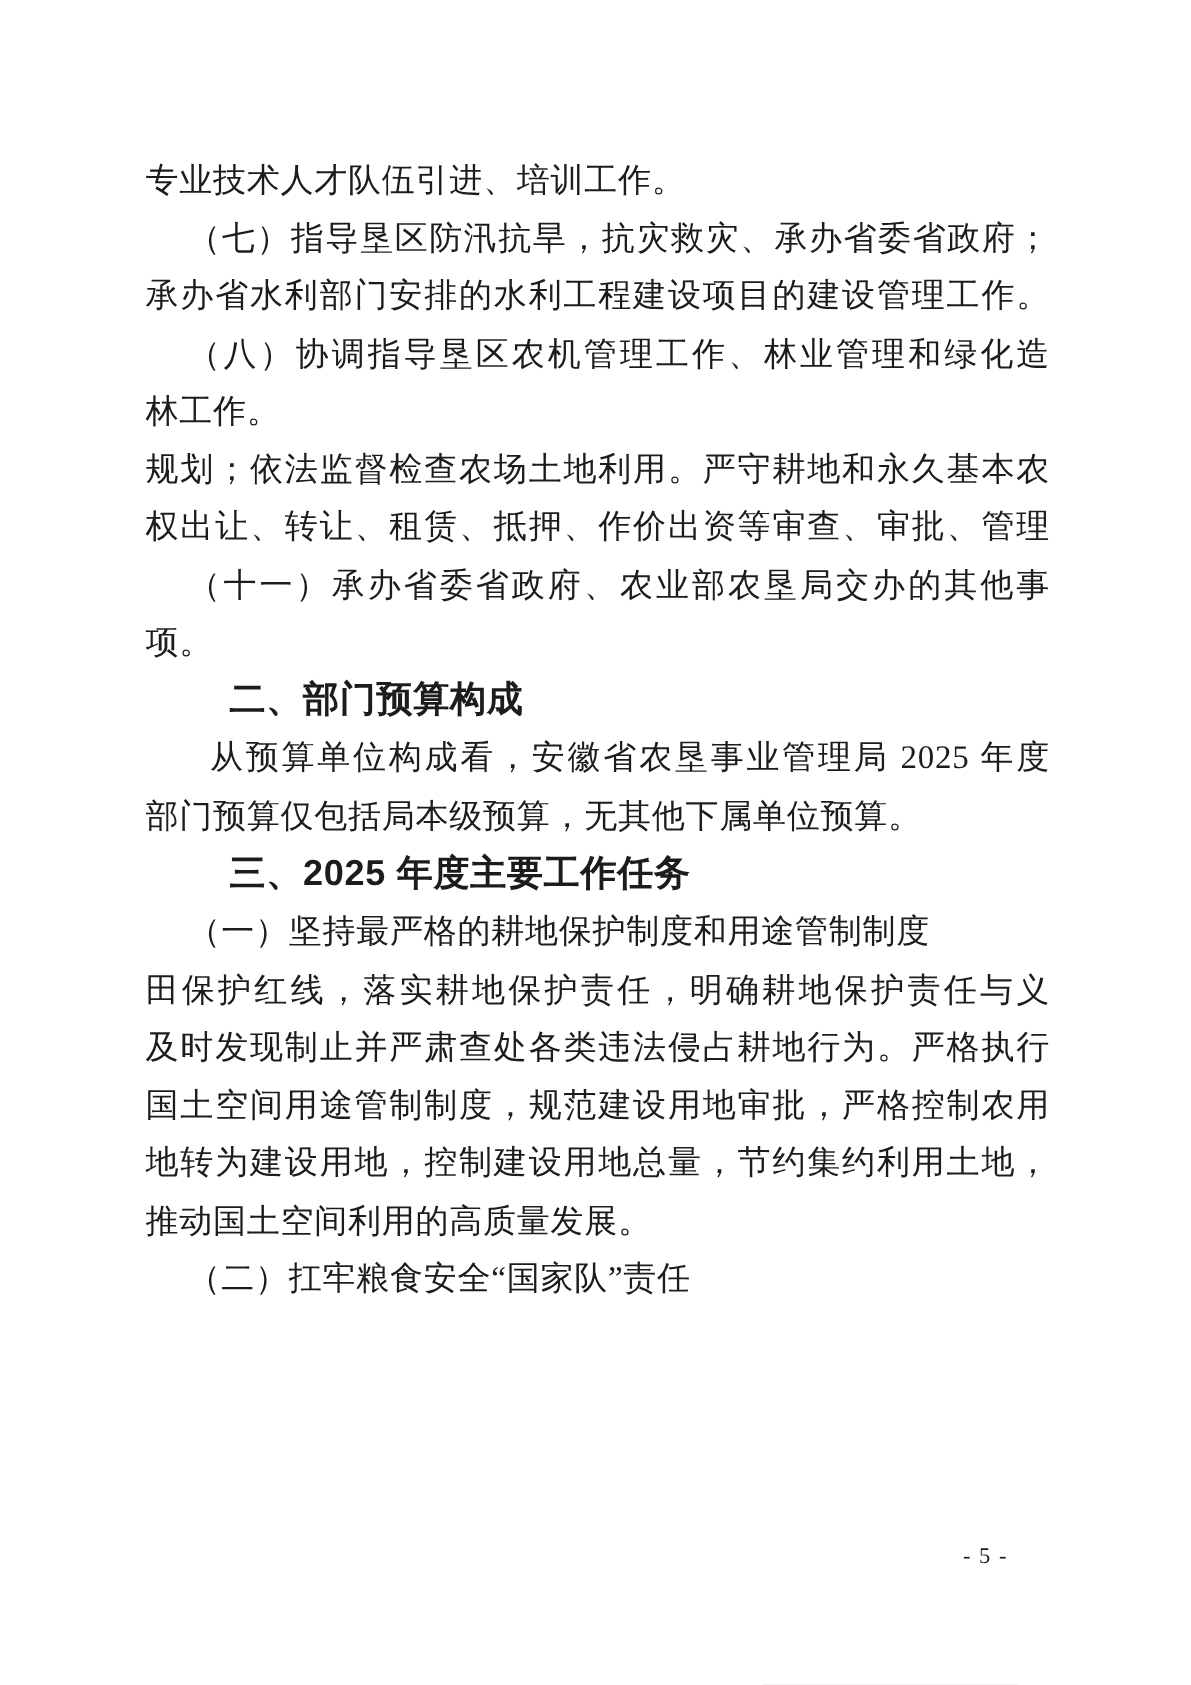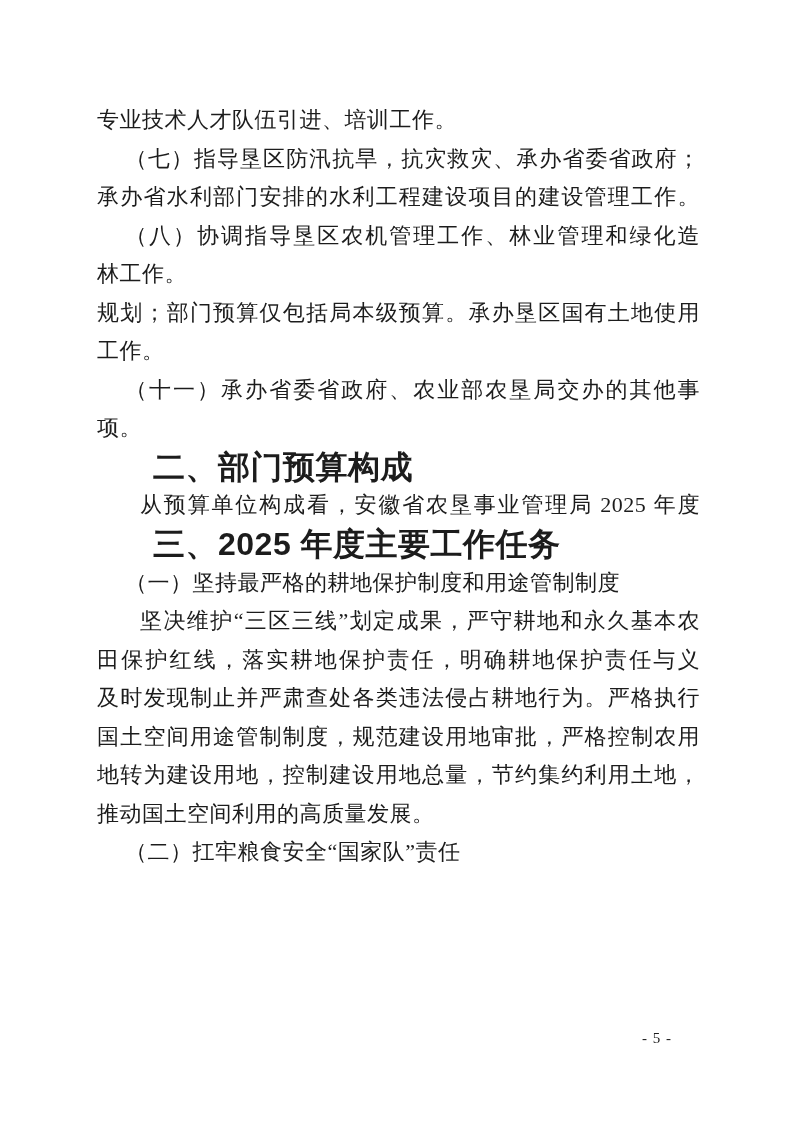--- a/index.html
+++ b/index.html
@@ -29,21 +29,21 @@
     letter-spacing: 0.5px;
   }
   
   .style-body {
     font-family: "Liberation Serif", "DejaVu Serif", serif;
     font-weight: normal;
   }
   .style-heading {
     font-family: "Liberation Sans", "DejaVu Sans", sans-serif;
     font-weight: bold;
-    font-size: 32px;
+    font-size: 24px;
   }
   .style-subheading {
     font-family: "Liberation Serif", "DejaVu Serif", serif;
     font-weight: normal;
   }
   
   .ind-none    { text-indent: 0; }
   .ind-char    { text-indent: 43px; }
   .ind-paren   { text-indent: 28px; }
   .ind-heading { text-indent: 56px; }
@@ -67,29 +67,29 @@
 <body>
 
 <div class="page">
   <div class="content">
 
   <div class="line style-body ind-none">专业技术人才队伍引进、培训工作。</div>
       <div class="line style-body ind-paren justify">（七）指导垦区防汛抗旱，抗灾救灾、承办省委省政府；</div>
       <div class="line style-body ind-none justify">承办省水利部门安排的水利工程建设项目的建设管理工作。</div>
       <div class="line style-body ind-paren justify">（八）协调指导垦区农机管理工作、林业管理和绿化造</div>
       <div class="line style-body ind-none">林工作。</div>
-      <div class="line style-body ind-none justify">规划；部门预算仅包括局本级预算。承办垦区国有土地使用</div>
-      <div class="line style-body ind-none">工作。</div>
+      <div class="line style-body ind-none justify">规划；依法监督检查农场土地利用。严守耕地和永久基本农</div>
+      <div class="line style-body ind-none justify">权出让、转让、租赁、抵押、作价出资等审查、审批、管理</div>
       <div class="line style-body ind-paren justify">（十一）承办省委省政府、农业部农垦局交办的其他事</div>
       <div class="line style-body ind-none">项。</div>
       <div class="line style-heading ind-heading">二、部门预算构成</div>
       <div class="line style-body ind-char justify">从预算单位构成看，安徽省农垦事业管理局 2025 年度</div>
+      <div class="line style-body ind-none">部门预算仅包括局本级预算，无其他下属单位预算。</div>
       <div class="line style-heading ind-heading">三、2025 年度主要工作任务</div>
       <div class="line style-subheading ind-paren">（一）坚持最严格的耕地保护制度和用途管制制度</div>
-      <div class="line style-body ind-char justify">坚决维护“三区三线”划定成果，严守耕地和永久基本农</div>
       <div class="line style-body ind-none justify">田保护红线，落实耕地保护责任，明确耕地保护责任与义务，</div>
       <div class="line style-body ind-none justify">及时发现制止并严肃查处各类违法侵占耕地行为。严格执行</div>
       <div class="line style-body ind-none justify">国土空间用途管制制度，规范建设用地审批，严格控制农用</div>
       <div class="line style-body ind-none justify">地转为建设用地，控制建设用地总量，节约集约利用土地，</div>
       <div class="line style-body ind-none">推动国土空间利用的高质量发展。</div>
       <div class="line style-subheading ind-paren">（二）扛牢粮食安全“国家队”责任</div>
     </div>
   <div class="page-number">- 5 -</div>
 </div>
 

